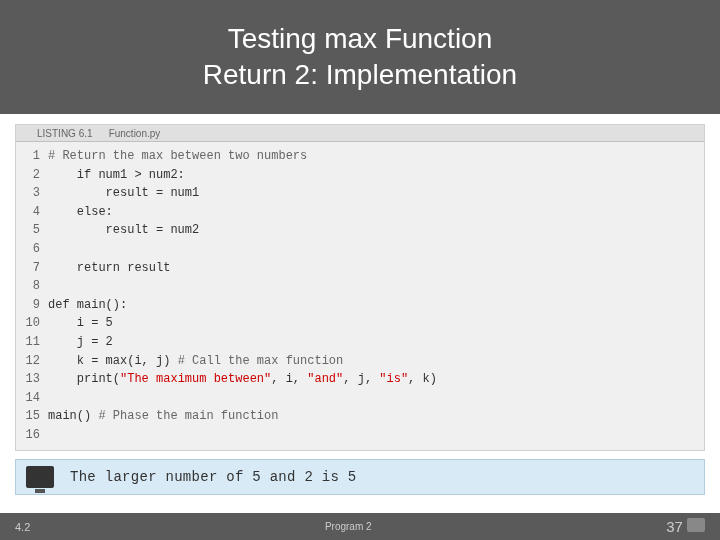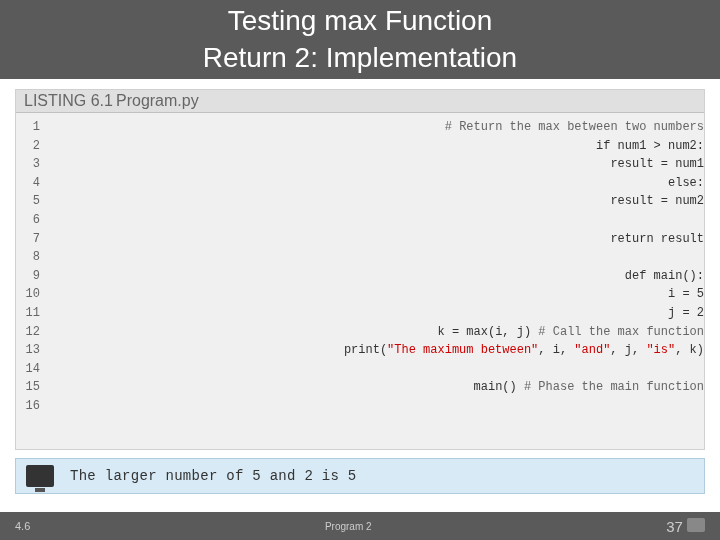--- a/index.html
+++ b/index.html
@@ -18,21 +18,21 @@
       height: 540px;
       background: #ffffff;
       position: relative;
       display: flex;
       flex-direction: column;
     }
 
     
     .top-area {
       background: #5a5a5a;
-      height: 79px;
+      height: 114px;
       display: flex;
       align-items: center;
       justify-content: center;
       flex-shrink: 0;
     }
 
     .slide-title {
       text-align: center;
       color: #ffffff;
     }
@@ -66,21 +66,22 @@
       background: #e0e0e0;
       border-bottom: 1px solid #c0c0c0;
       padding: 2px 8px;
       font-size: 11px;
       color: #333;
       font-family: Arial, sans-serif;
     }
 
     .listing-header span {
       color: #666;
-      font-size: 16px;
+      font-size: 10px;
+      margin-left: 13px;
     }
 
     .code-area {
       display: flex;
       flex: 1;
       padding: 5px 0;
       font-family: 'Courier New', Courier, monospace;
       font-size: 12px;
       line-height: 1.55;
     }
@@ -99,21 +100,20 @@
     }
 
     .code-lines {
       flex: 1;
       color: #333;
     }
 
     .code-lines div {
       line-height: 1.55;
       white-space: pre;
-      text-align: right;
     }
 
     .comment { color: #666; }
     .string-val { color: #cc0000; }
 
     
     .output-area {
       background: #d8eaf5;
       border: 1px solid #b0ccdd;
       padding: 6px 10px;
@@ -197,21 +197,21 @@
         <span>Return 2: Implementation</span>
       </h1>
     </div>
   </div>
 
   <div class="main-content">
 
     <div class="listing-container">
       <div class="listing-header">
         <span>LISTING 6.1</span>
-        <span>Program.py</span>
+        <span>Function.py</span>
       </div>
       <div class="code-area">
         <div class="line-numbers">
           <div>1</div>
           <div>2</div>
           <div>3</div>
           <div>4</div>
           <div>5</div>
           <div>6</div>
           <div>7</div>
@@ -246,21 +246,21 @@
     </div>
 
     <div class="output-area">
       <div class="monitor-icon"></div>
       <span class="output-text">The larger number of 5 and 2 is 5</span>
     </div>
 
   </div>
 
   <div class="bottom-bar">
-    <span class="bottom-left">4.6</span>
+    <span class="bottom-left">4.2</span>
     <span class="bottom-center">Program 2</span>
     <span class="bottom-right">
       <span>37</span>
       <span class="bottom-icon"></span>
     </span>
   </div>
 
 </div>
 
 </body></html>

